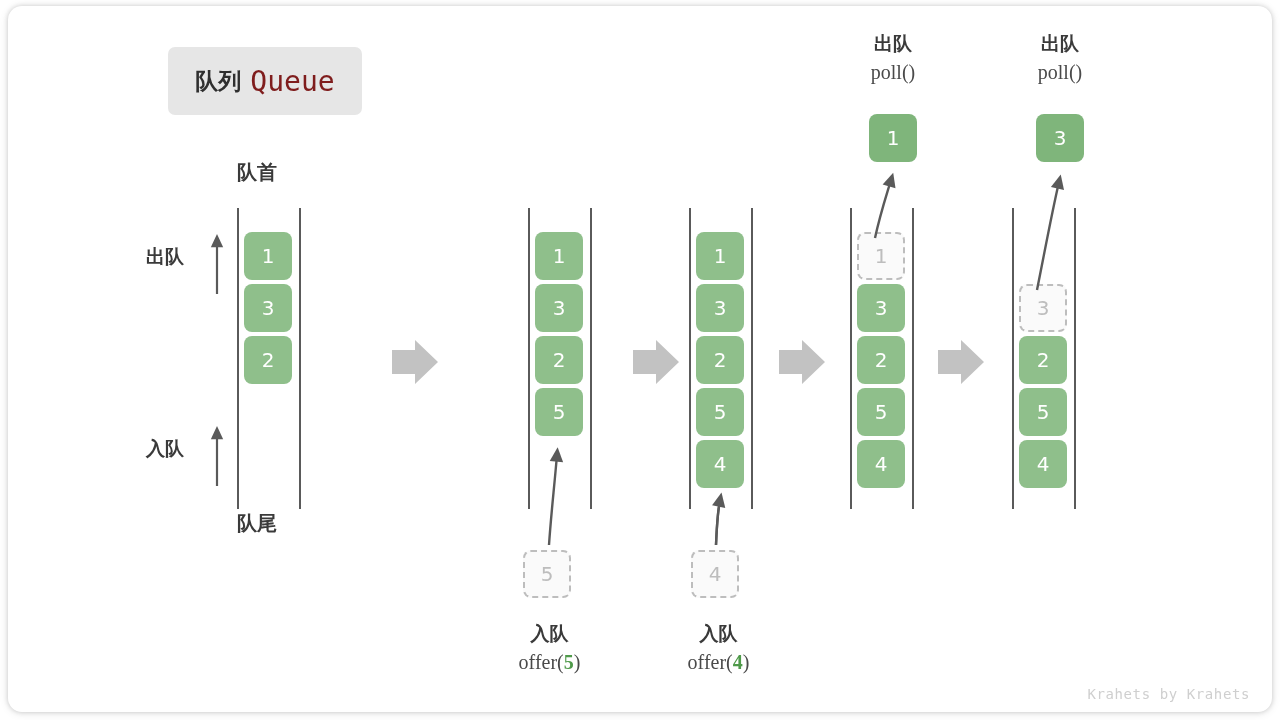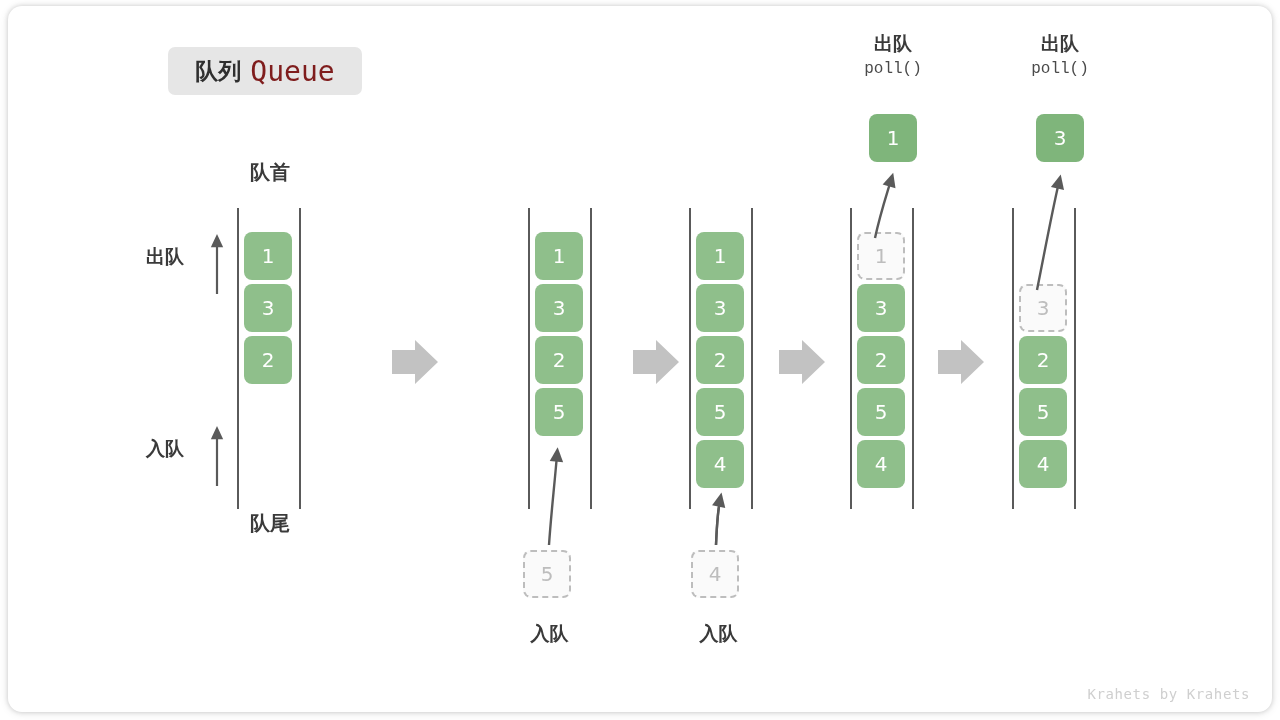--- a/index.html
+++ b/index.html
@@ -16,21 +16,21 @@
     background: #ffffff;
     border-radius: 14px;
     box-shadow: 0 0 5px rgba(0,0,0,0.16), 0 1px 10px rgba(0,0,0,0.10);
   }
   .canvas { position: absolute; left: 0; top: 0; width: 1280px; height: 720px; }
 
   
   .title-badge {
     position: absolute;
     left: 168px; top: 47px;
-    width: 194px; height: 48px;
+    width: 194px; height: 68px;
     background: #e6e6e6;
     border-radius: 7px;
     display: flex; align-items: center; justify-content: center;
     gap: 9px;
     white-space: nowrap;
   }
   .title-cn {
     font-size: 23px; font-weight: bold; color: #2f2f2f;
     font-family: "DejaVu Sans", sans-serif;
   }
@@ -38,21 +38,20 @@
     font-size: 28px; color: #7f1d1d;
     font-family: "DejaVu Sans Mono", monospace;
   }
 
   
   .head-label {
     position: absolute;
     font-size: 20px; font-weight: bold; color: #3a3a3a;
     font-family: "DejaVu Sans", sans-serif;
     white-space: nowrap;
-    margin-left: 13px;
   }
   #label-head { left: 237px; top: 159px; }
   #label-tail { left: 237px; top: 510px; }
 
   .side-label {
     position: absolute;
     font-size: 19px; font-weight: bold; color: #3a3a3a;
     font-family: "DejaVu Sans", sans-serif;
     white-space: nowrap;
   }
@@ -92,22 +91,22 @@
     white-space: nowrap;
     line-height: 1.45;
   }
   .op-cn {
     display: block;
     font-size: 19px; font-weight: bold; color: #3a3a3a;
     font-family: "DejaVu Sans", sans-serif;
   }
   .op-code {
     display: block;
-    font-size: 16px; color: #4a4a4a;
-    font-family: Liberation Mono, monospace;
+    font-size: 20px; color: #4a4a4a;
+    font-family: Liberation Serif, serif;
   }
   .op-arg { color: #4f9a4a; font-weight: bold; }
 
   
   .credit {
     position: absolute;
     right: 30px; bottom: 18px;
     font-size: 14px; color: #cfcfcf;
     font-family: "DejaVu Sans Mono", monospace;
     letter-spacing: 0.6px;
@@ -168,24 +167,26 @@
   <div class="cell popped" style="left:869px; top:114px">1</div>
 
   <div class="cell ghost" style="left:1019px; top:284px">3</div>
   <div class="cell" style="left:1019px; top:336px">2</div>
   <div class="cell" style="left:1019px; top:388px">5</div>
   <div class="cell" style="left:1019px; top:440px">4</div>
   <div class="cell popped" style="left:1036px; top:114px">3</div>
 
   <div class="op-caption" style="left:472px; top:620px; width:155px">
     <span class="op-cn">入队</span>
+    <span class="op-code"><span>offer(</span><span class="op-arg">5</span><span>)</span></span>
   </div>
 
   <div class="op-caption" style="left:641px; top:620px; width:155px">
     <span class="op-cn">入队</span>
+    <span class="op-code"><span>offer(</span><span class="op-arg">4</span><span>)</span></span>
   </div>
 
   <div class="op-caption" style="left:818px; top:30px; width:150px">
     <span class="op-cn">出队</span>
     <span class="op-code">poll()</span>
   </div>
 
   <div class="op-caption" style="left:985px; top:30px; width:150px">
     <span class="op-cn">出队</span>
     <span class="op-code">poll()</span>

